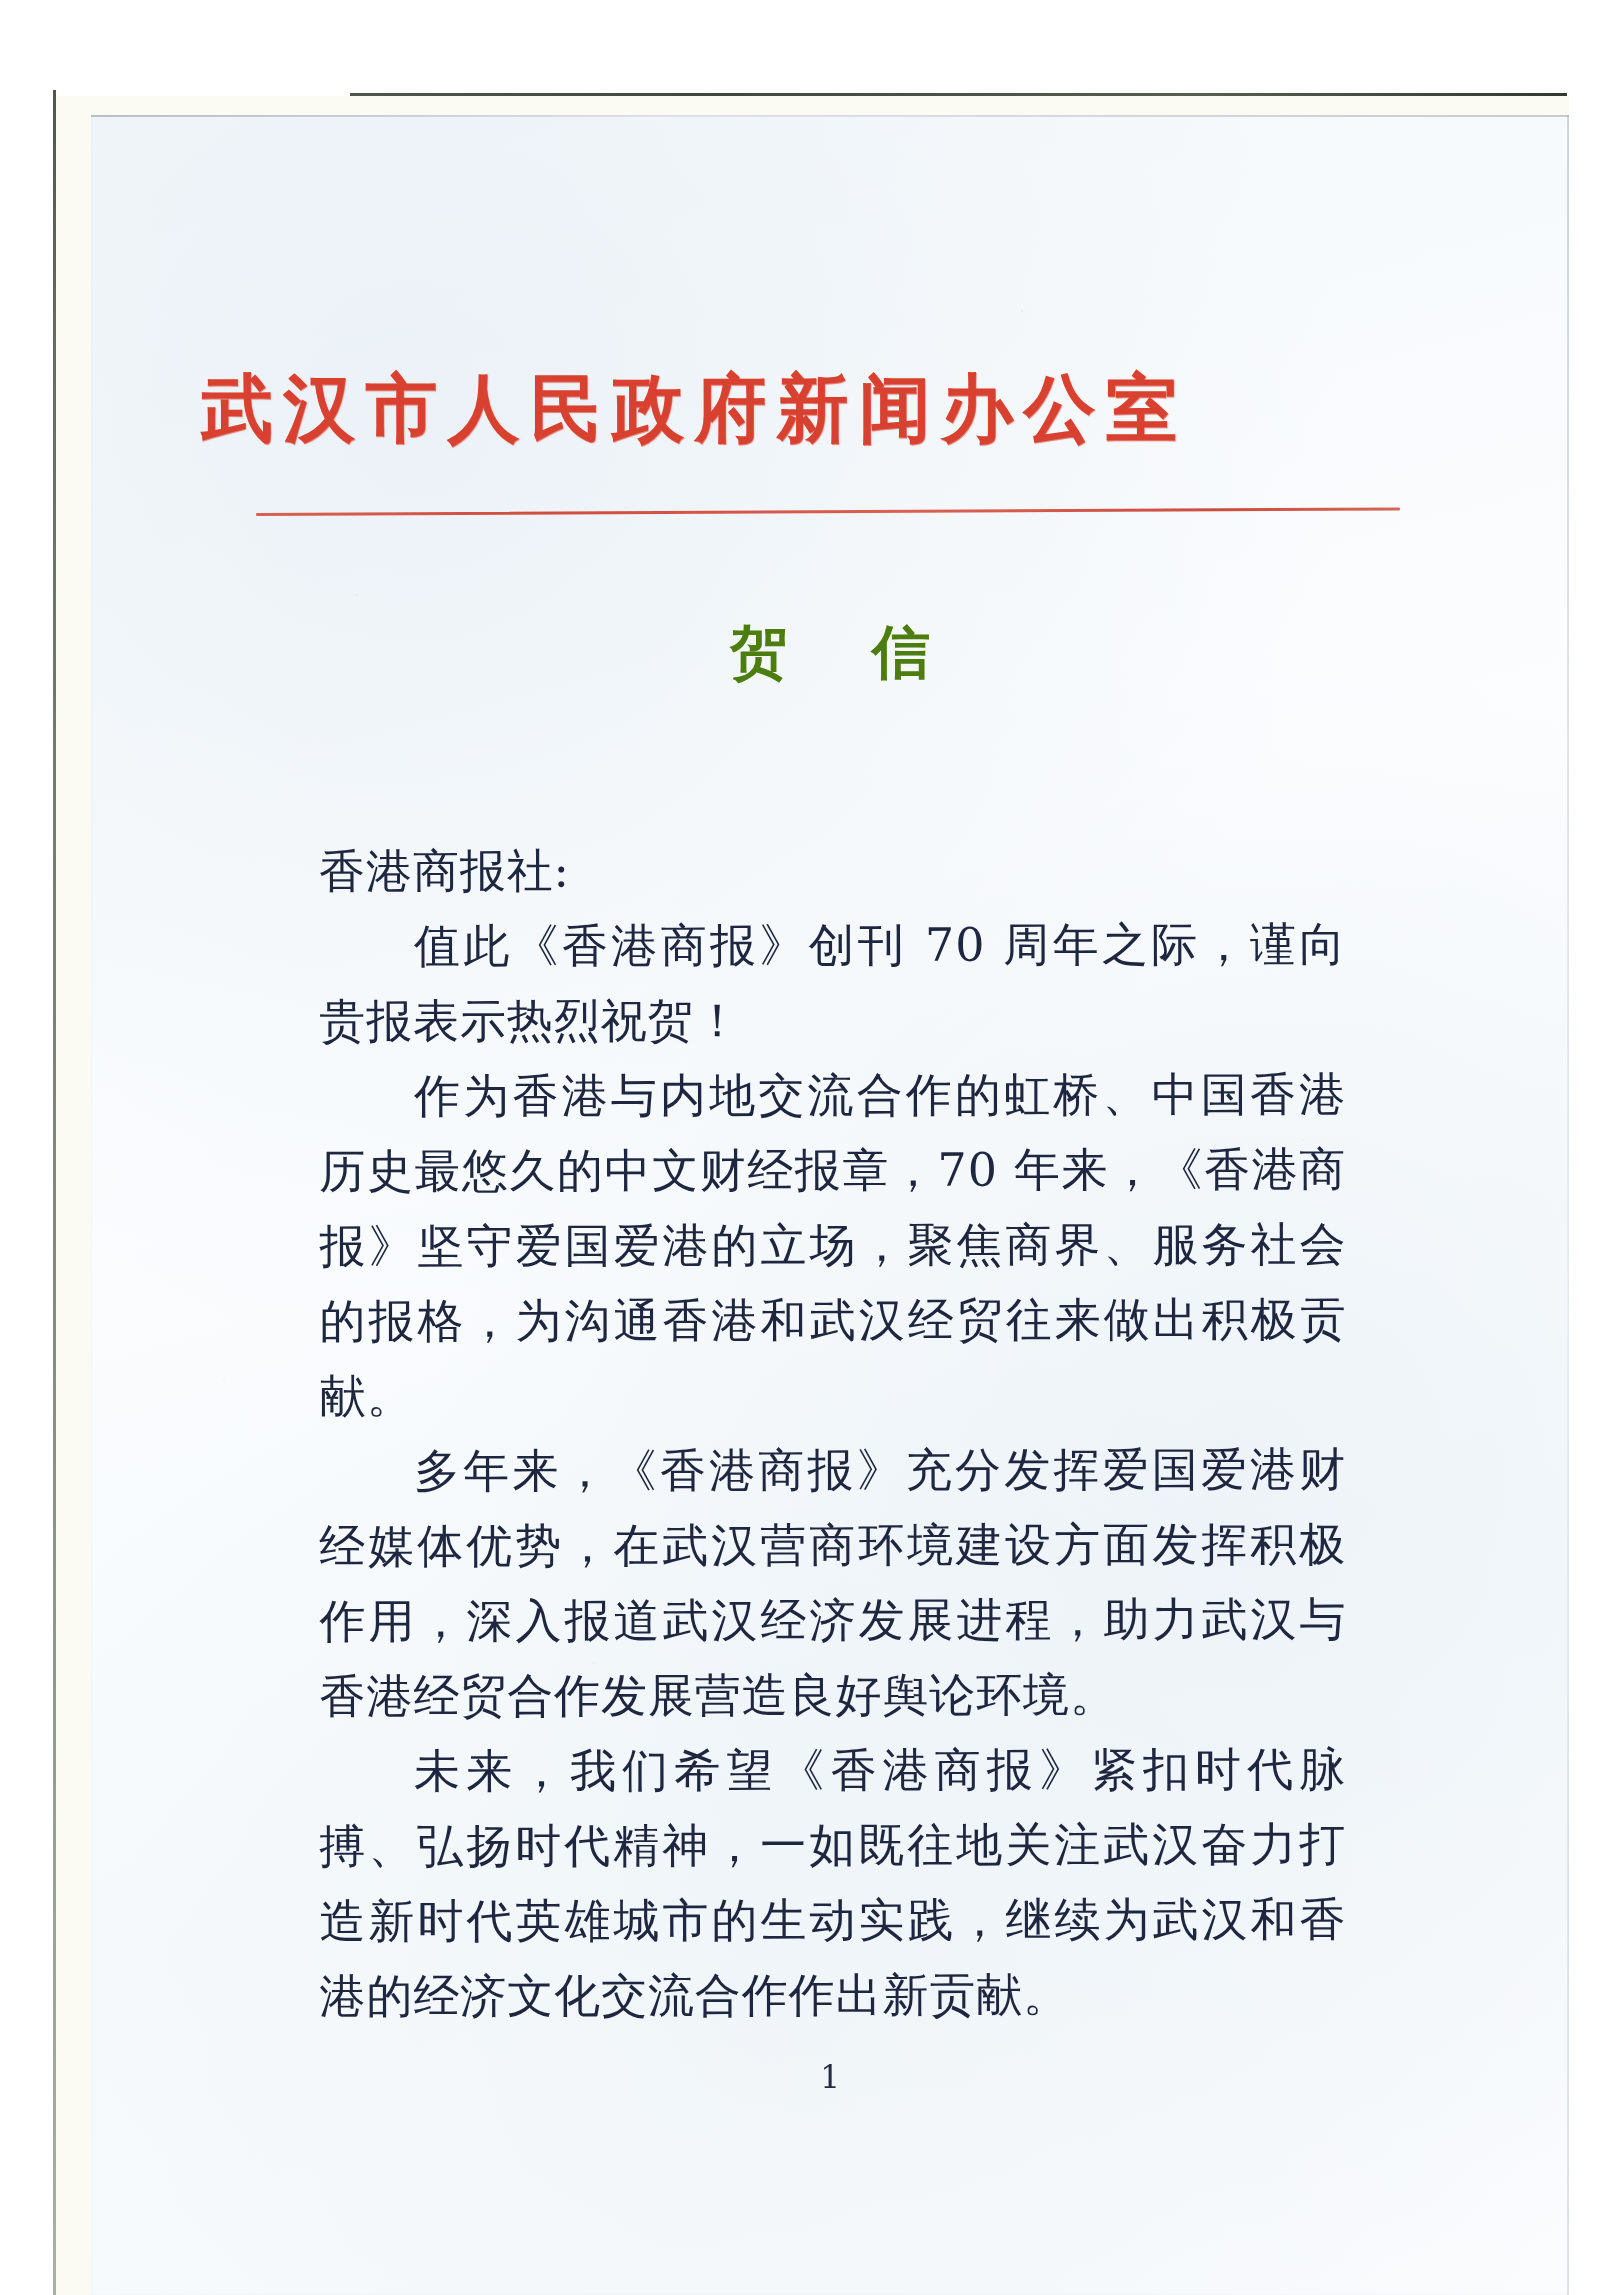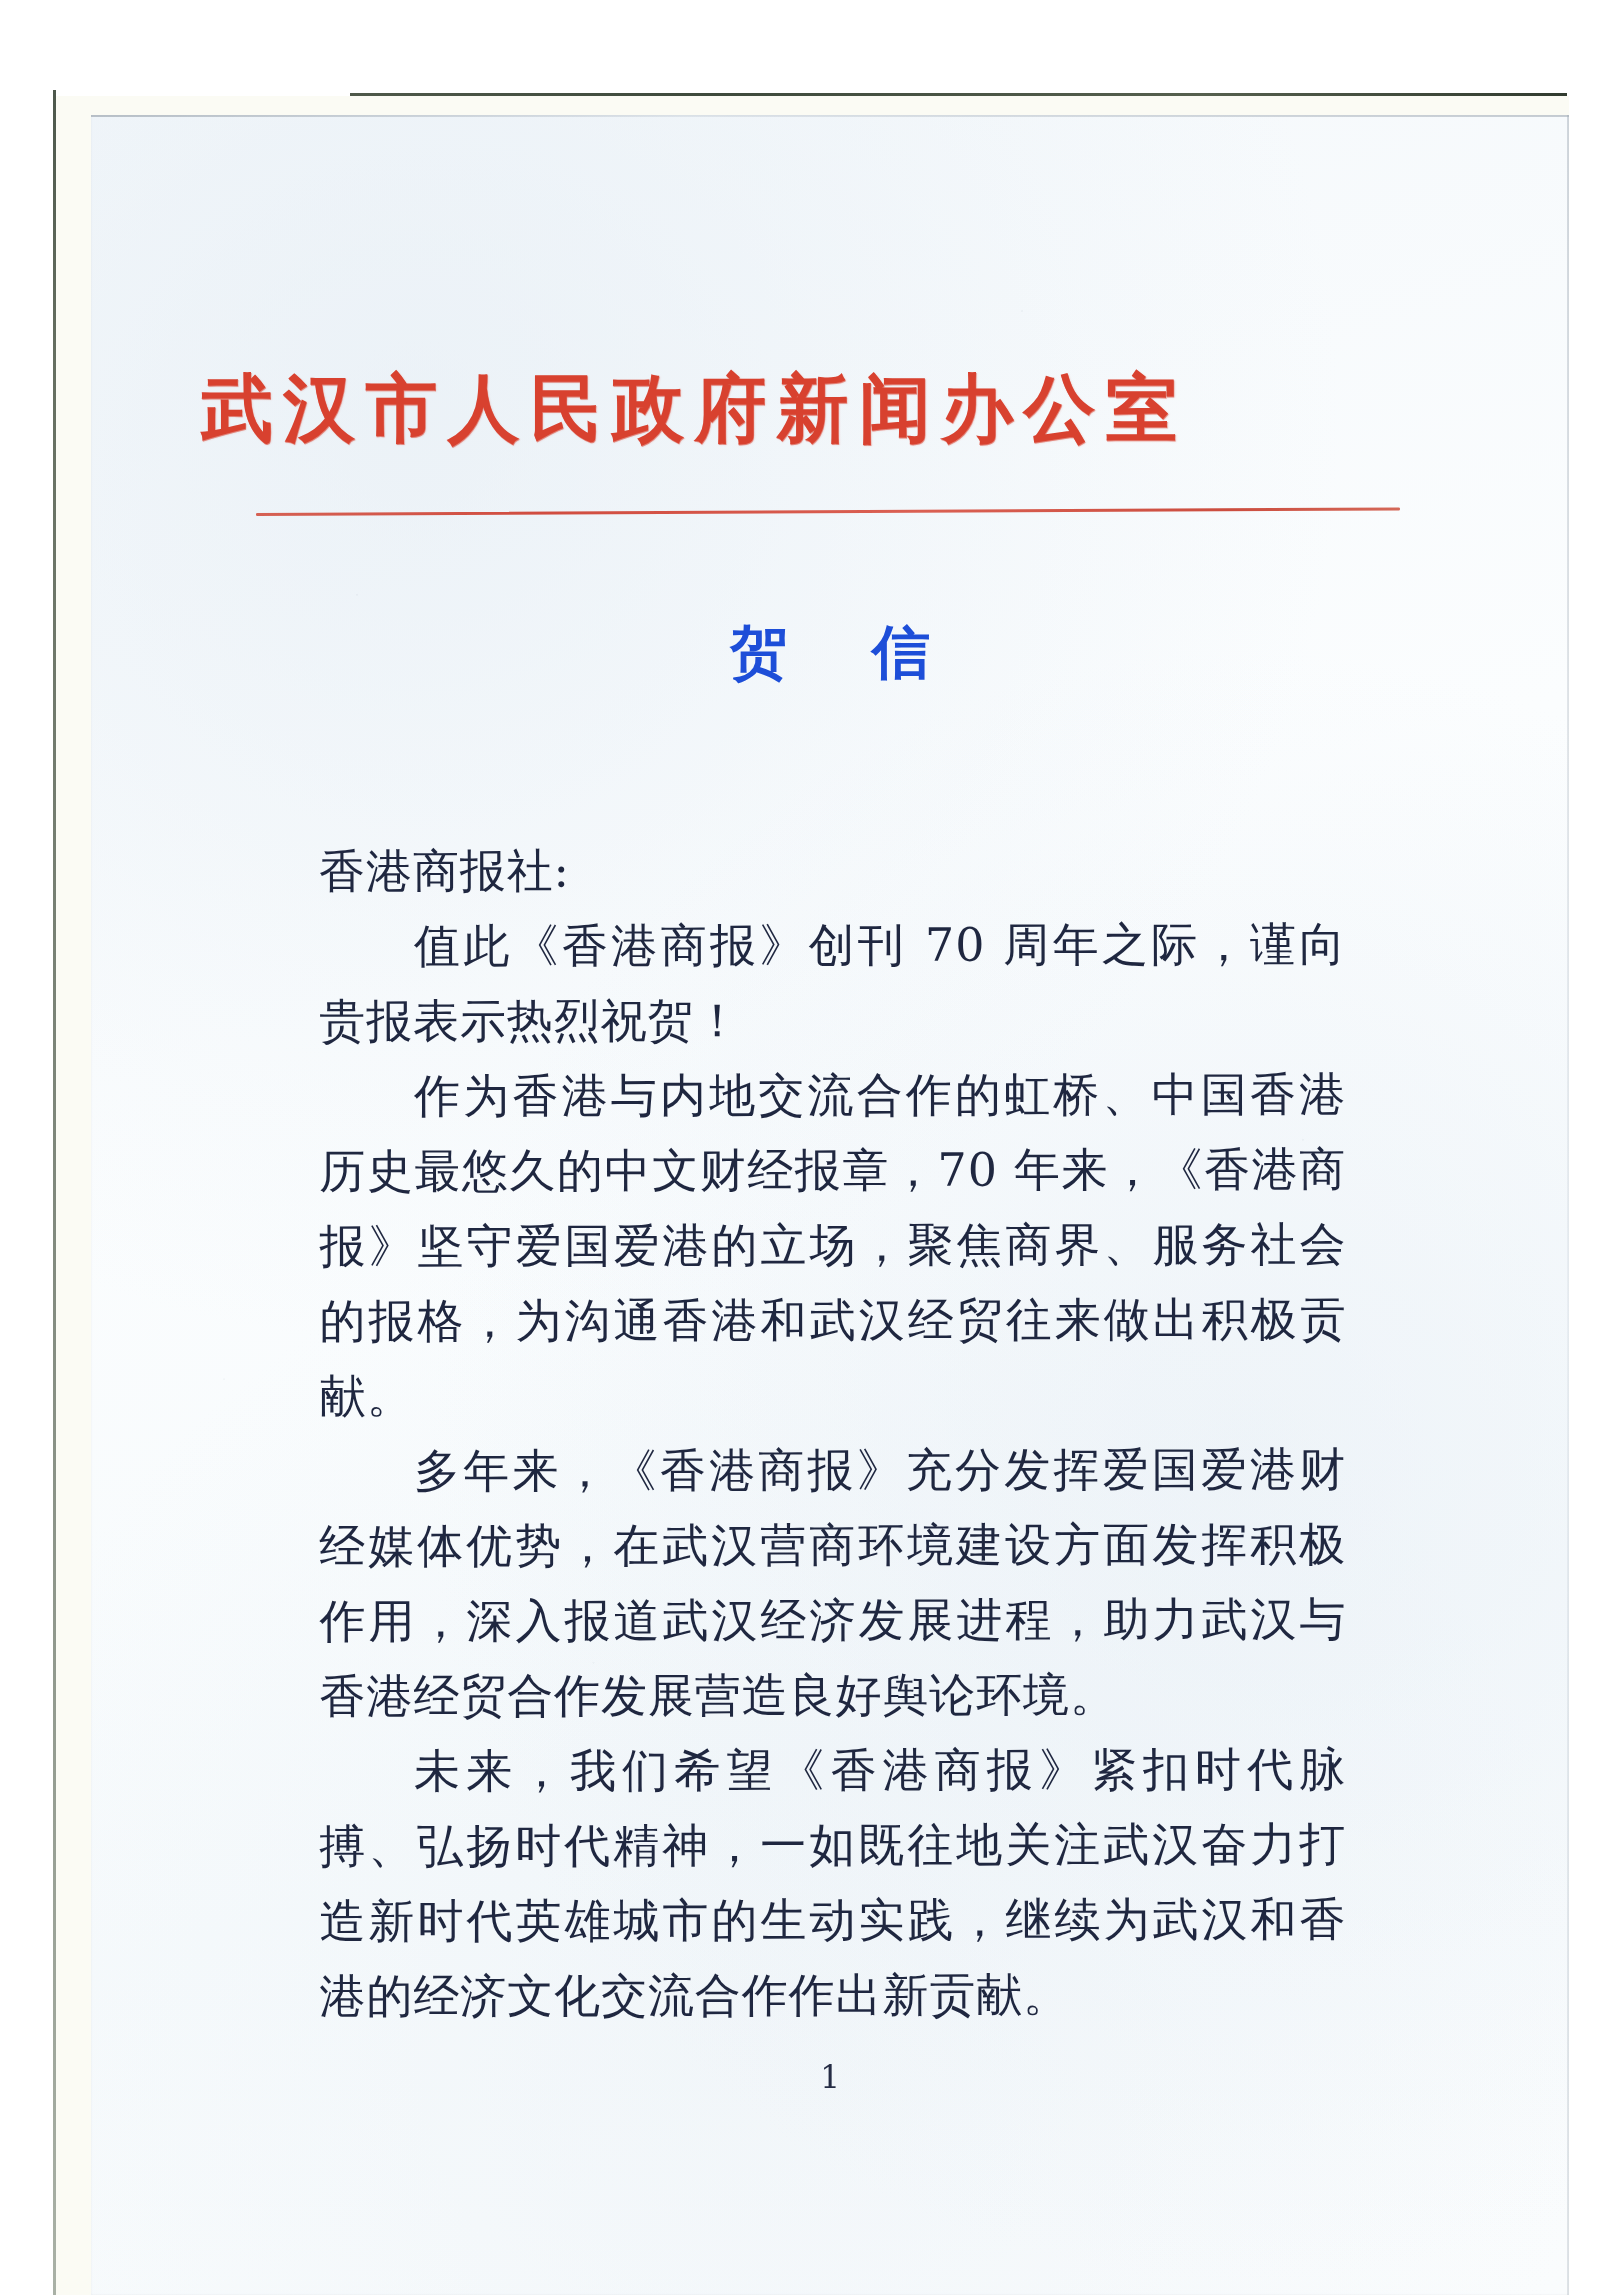--- a/index.html
+++ b/index.html
@@ -138,21 +138,21 @@
     left: 91px;
     top: 622px;
     width: 1478px;
     text-align: center;
     font-family: "DejaVu Serif", serif;
     font-size: 58px;
     font-weight: bold;
     line-height: 1.05;
     letter-spacing: 32px;
     text-indent: 32px;
-    color: #1d4ed8;
+    color: #4d7c0f;
     white-space: nowrap;
   }
 
   
   .body-block {
     position: absolute;
     left: 319px;
     top: 834px;
     width: 1027px;
   }

